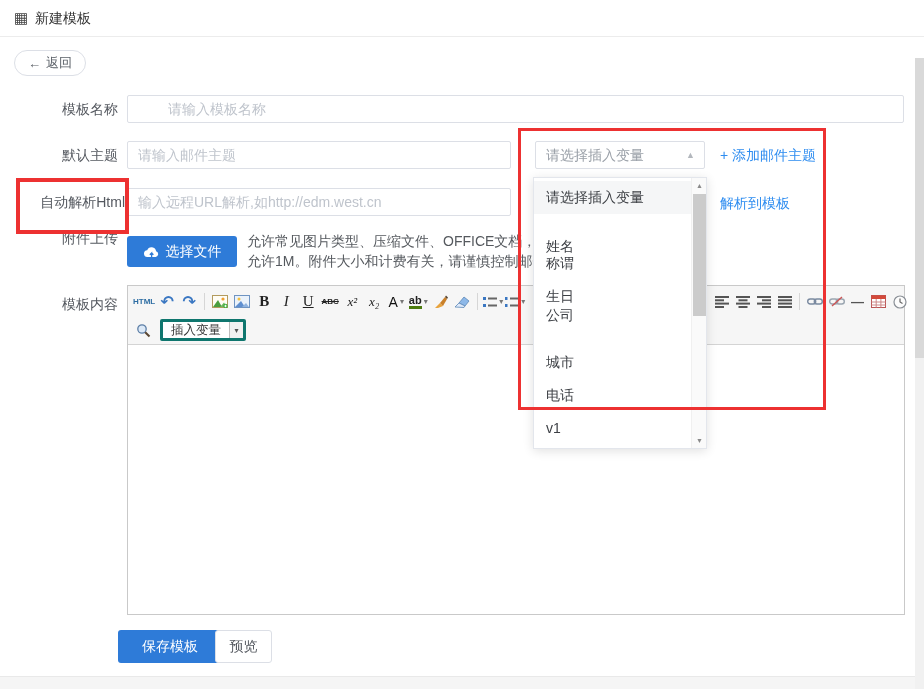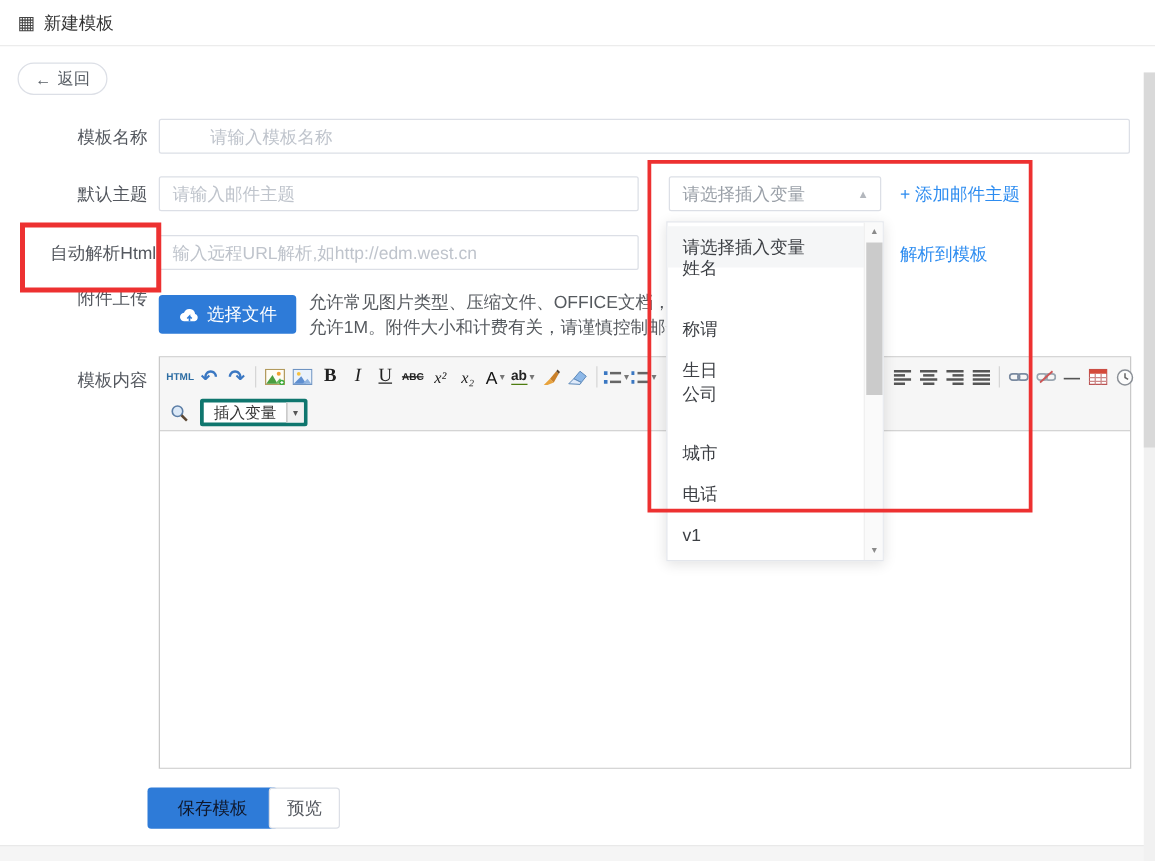--- a/index.html
+++ b/index.html
@@ -47,30 +47,30 @@
   .tb-btn { min-width:22px; height:24px; display:flex; align-items:center; justify-content:center; cursor:pointer; padding:0 1px; }
   .tb-sep { width:1px; height:17px; background:#d6d6d6; margin:0 4px; }
   .g-html { font-size:8px; font-weight:bold; color:#2d6da3; letter-spacing:0; }
   .g-undo,.g-redo { font-size:16px; font-weight:bold; color:#3a77c2; }
   .g-b { font-family:"Liberation Serif",serif; font-weight:bold; font-size:15px; color:#222; }
   .g-i { font-family:"Liberation Serif",serif; font-style:italic; font-size:15px; color:#222; }
   .g-u { font-family:"Liberation Serif",serif; font-size:15px; text-decoration:underline; color:#222; }
   .g-abc { font-size:8px; font-weight:bold; text-decoration:line-through; color:#222; }
   .g-sup,.g-sub { font-family:"Liberation Serif",serif; font-style:italic; font-size:13px; color:#222; }
   .g-A { font-size:14px; color:#111; }
-  .g-ab { font-size:11px; font-weight:bold; color:#222; border-bottom:1px solid #4d7c0f; line-height:11px; }
+  .g-ab { font-size:11px; font-weight:bold; color:#222; border-bottom:3px solid #4d7c0f; line-height:11px; }
   .g-caret { font-size:8px; color:#777; margin-left:2px; }
   .g-hr { font-size:13px; color:#555; font-weight:bold; }
   .ivar-btn { display:flex; align-items:stretch; border:3px solid #0f766e; border-radius:2px; background:#fff; height:22px; margin-left:6px; cursor:pointer; }
   .ivar-txt { padding:0 8px; font-size:12.5px; color:#333; display:flex; align-items:center; }
   .ivar-arrow { width:14px; border-left:1px solid #bdbdbd; background:#f1f1f1; display:flex; align-items:center; justify-content:center; font-size:8px; color:#555; }
   .econtent { width:100%; height:269px; background:#fff; }
 
   
-  .save-btn { position:absolute; left:118px; top:630px; width:104px; height:33px; background:#2e7bd8; color:#0f172a;
+  .save-btn { position:absolute; left:118px; top:630px; width:104px; height:33px; background:#2e7bd8; color:#ffffff;
     border:none; border-radius:3px; font-size:14px; cursor:pointer; font-family:inherit; }
   .preview-btn { position:absolute; left:215px; top:630px; width:57px; height:33px; background:#fff; color:#54585f;
     border:1px solid #dcdfe6; border-radius:3px; font-size:14px; cursor:pointer; font-family:inherit; }
   .footer-strip { position:absolute; left:0; top:676px; width:924px; height:13px; background:#f5f5f5; border-top:1px solid #e9e9e9; }
 
   
   .page-sb { position:absolute; right:0; top:58px; width:9px; height:631px; background:#f1f1f1; z-index:5; }
   .page-sb-thumb { position:absolute; left:0; top:0; width:9px; height:300px; background:#d9d9d9; }
 
   
@@ -313,21 +313,21 @@
   <button class="save-btn">保存模板</button>
   <button class="preview-btn">预览</button>
   <div class="footer-strip"></div>
 
   <div class="page-sb">
     <div class="page-sb-thumb"></div>
   </div>
 
   <div class="ddl">
     <div class="ddl-opt hl" style="top:3px;">请选择插入变量</div>
-    <div class="ddl-opt" style="top:20px;">姓名</div>
+    <div class="ddl-opt" style="top:52px;">姓名</div>
     <div class="ddl-opt" style="top:69px;">称谓</div>
     <div class="ddl-opt" style="top:102px;">生日</div>
     <div class="ddl-opt" style="top:121px;">公司</div>
     <div class="ddl-opt" style="top:168px;">城市</div>
     <div class="ddl-opt" style="top:201px;">电话</div>
     <div class="ddl-opt" style="top:234px;">v1</div>
     <div class="ddl-sb">
       <div class="ddl-sb-up">▲</div>
       <div class="ddl-sb-thumb"></div>
       <div class="ddl-sb-dn">▼</div>

